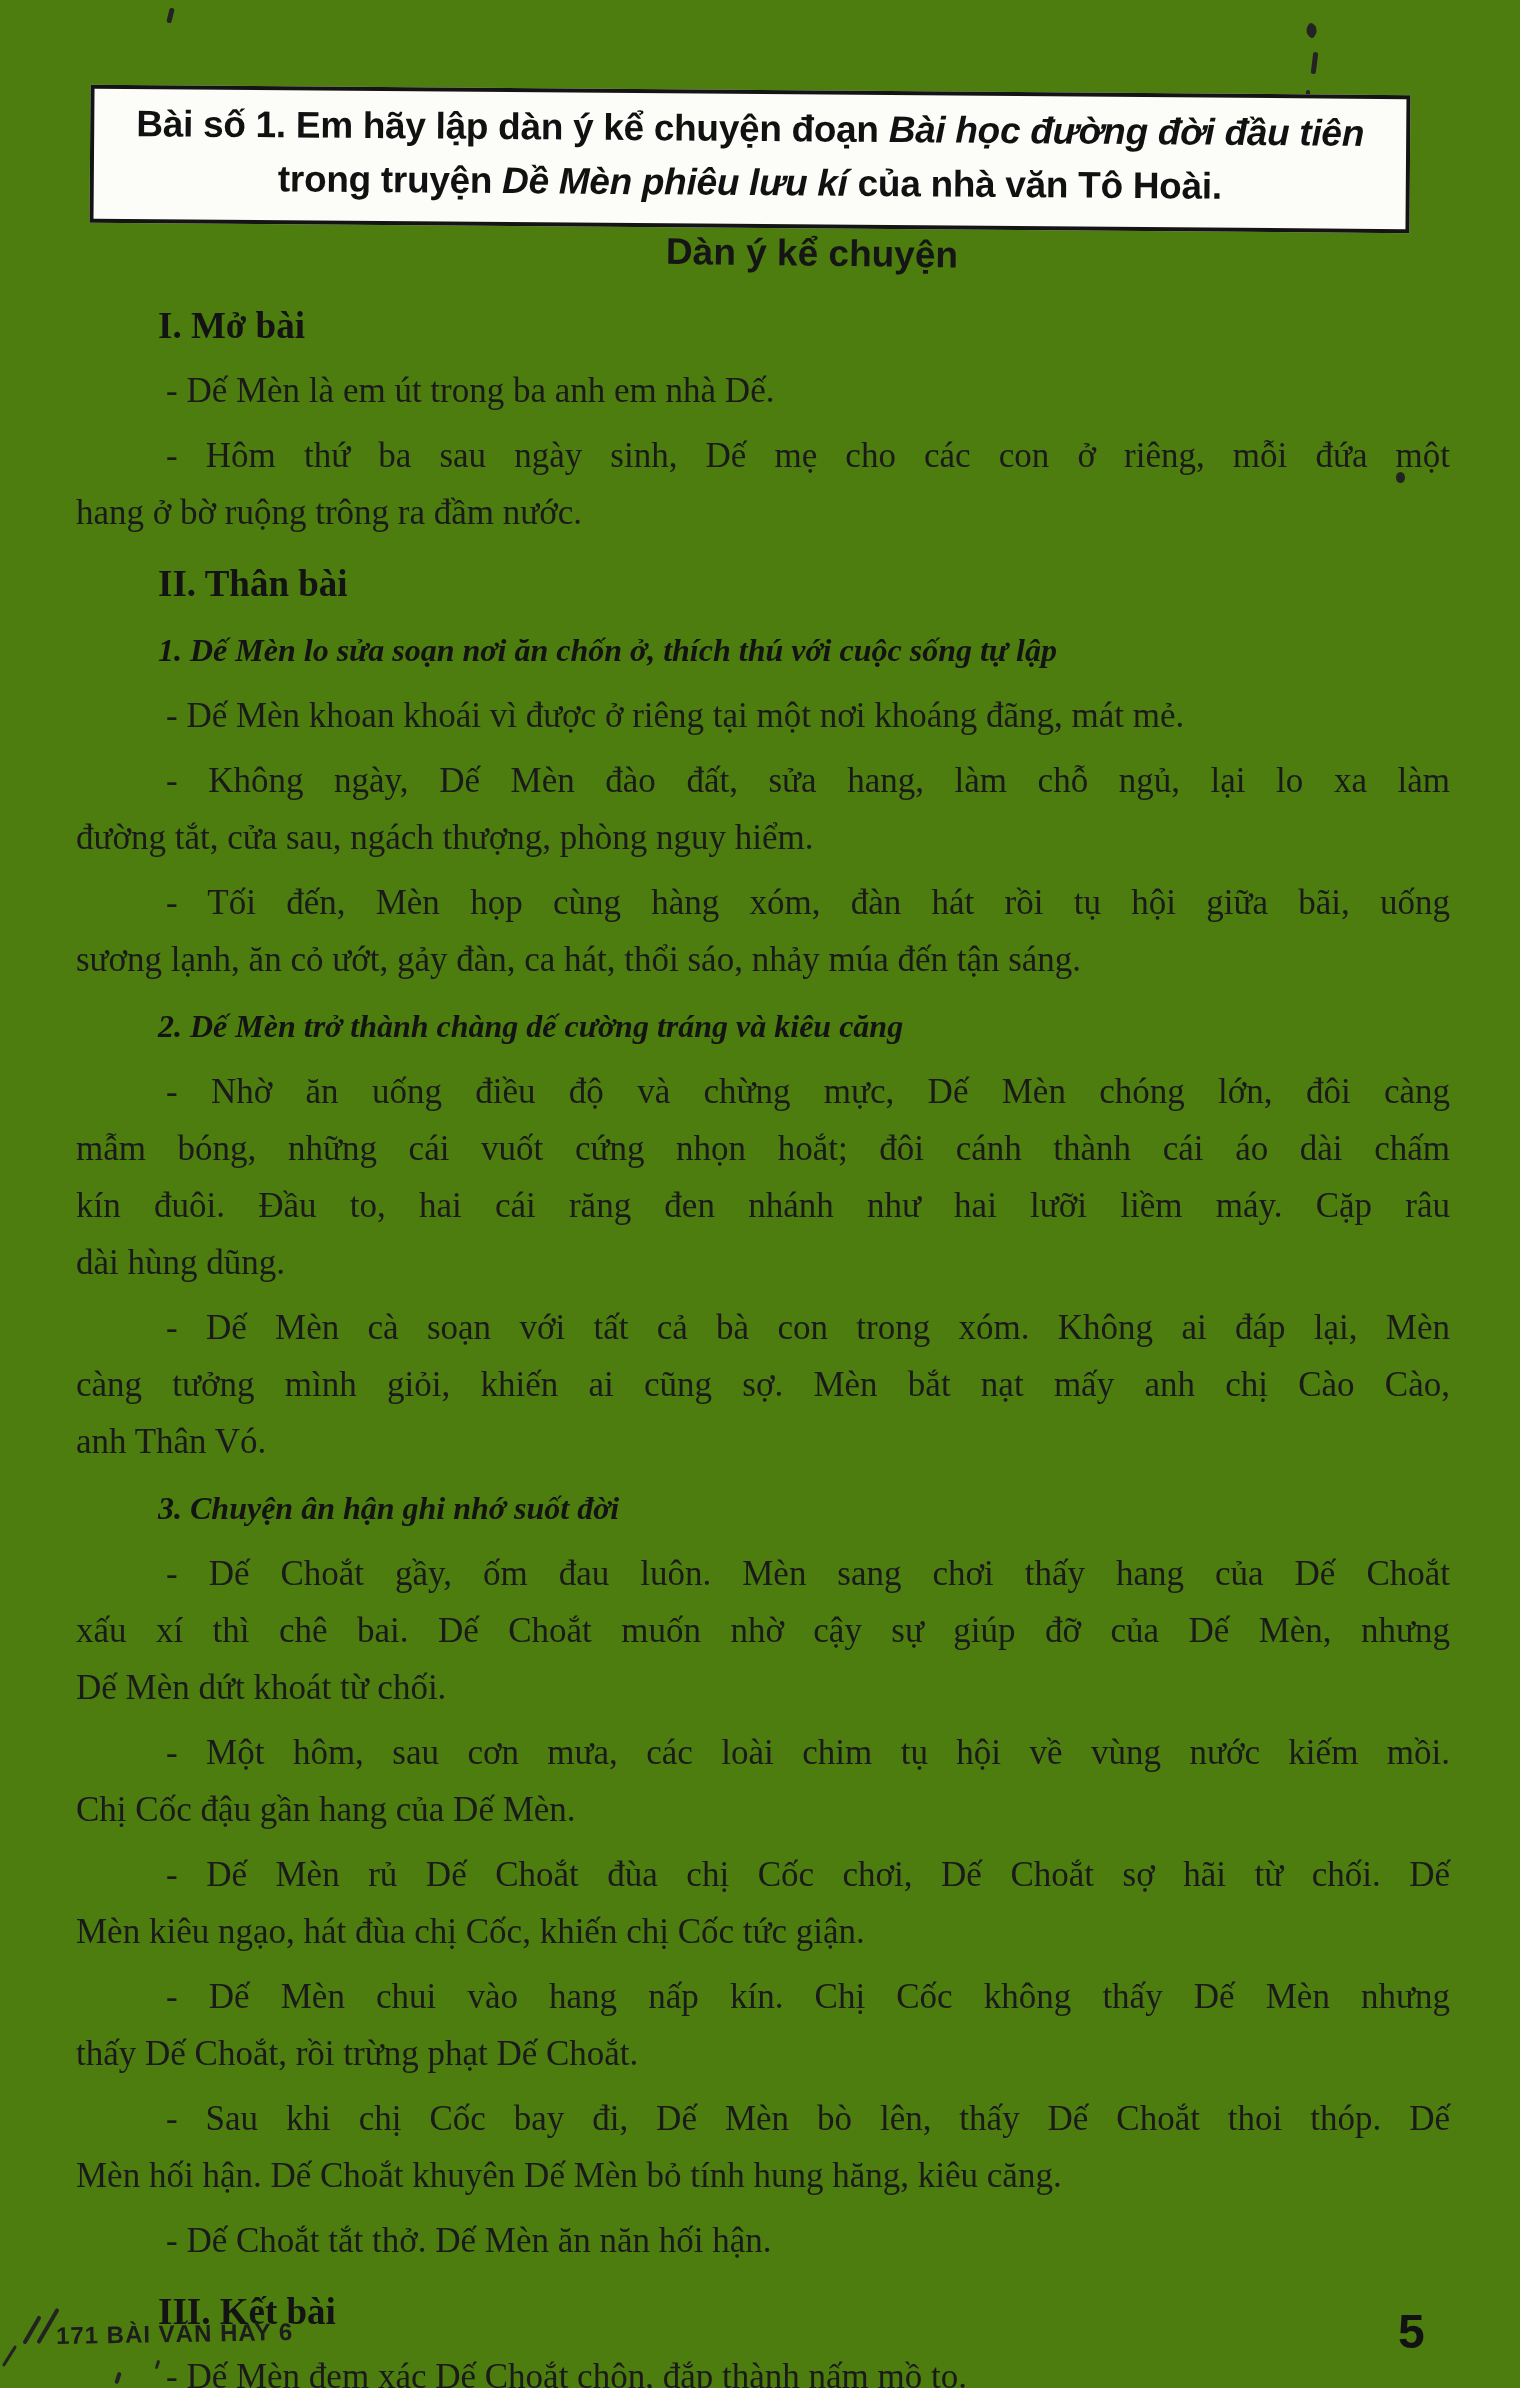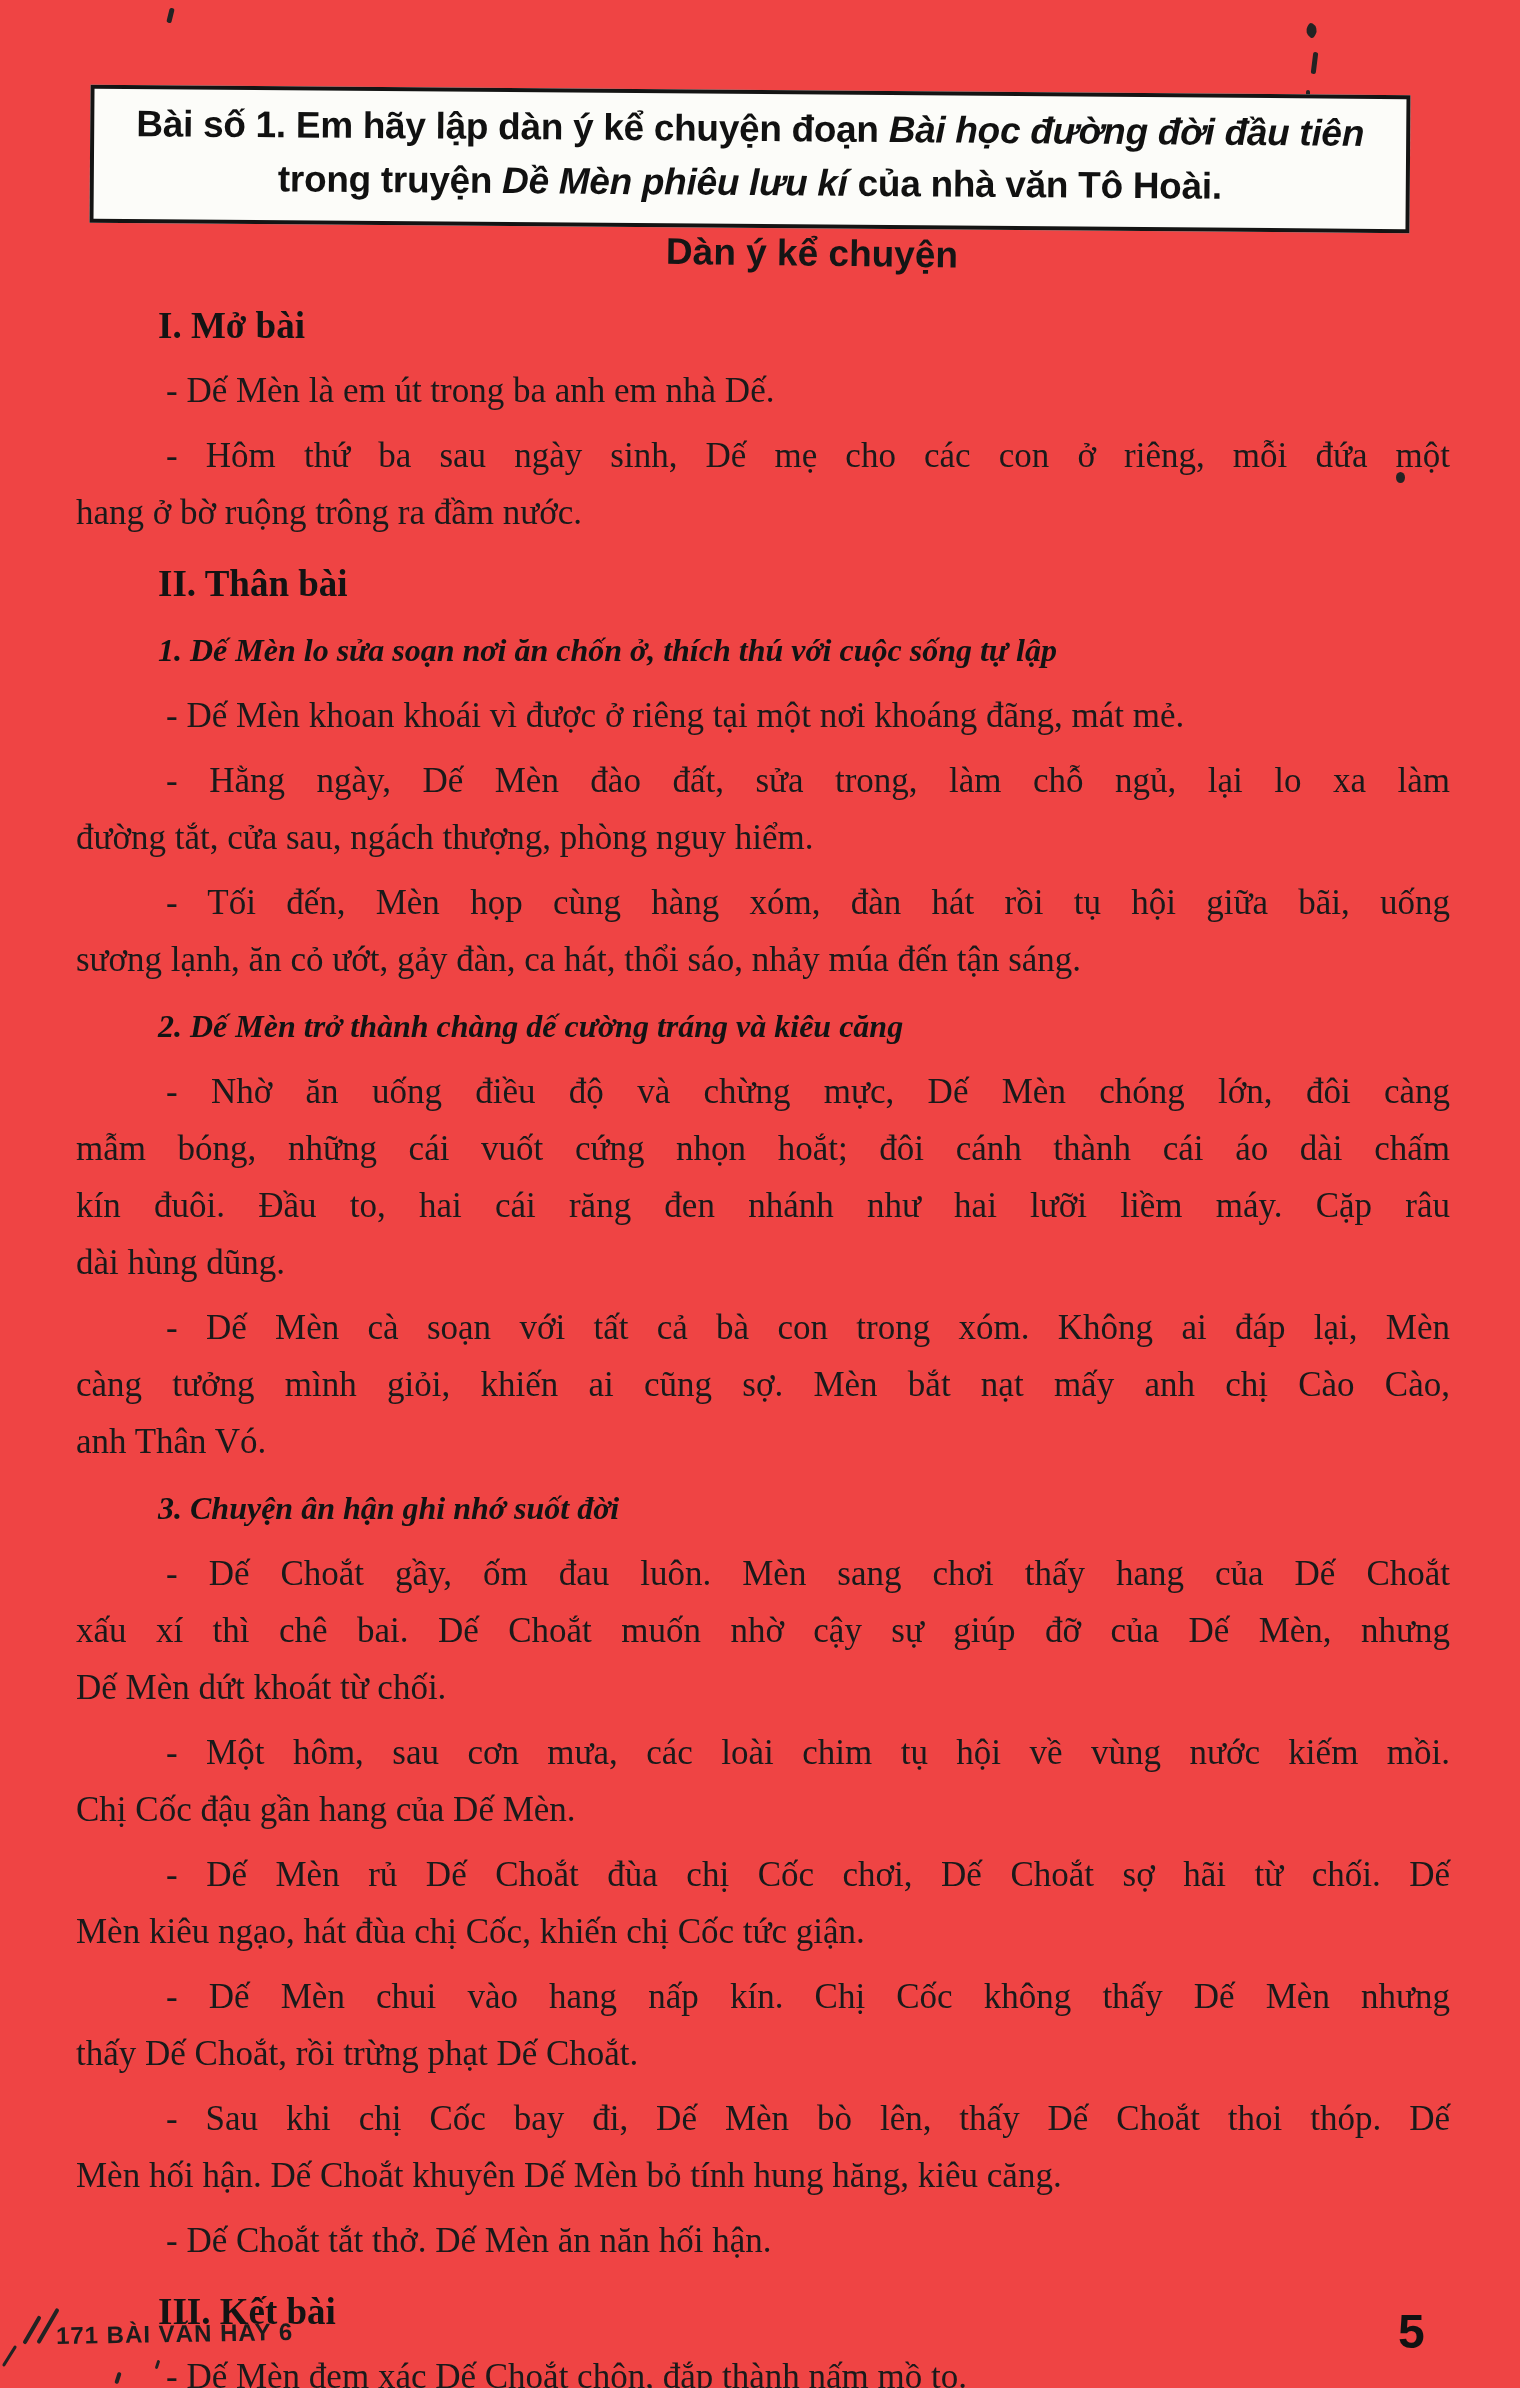--- a/index.html
+++ b/index.html
@@ -1,18 +1,18 @@
 <!DOCTYPE html>
 <html><head>
 <meta charset="utf-8">
 <style>
   html,body{margin:0;padding:0;background:#d9d9d6;}
   .page{
     position:relative; width:1520px; height:2388px;
-    background:#ef4444; color:#161616; overflow:hidden;
+    background:#4d7c0f; color:#161616; overflow:hidden;
     font-family:"Liberation Serif", serif;
   }
   
   .title-box{
     position:absolute; left:90px; top:90px; width:1320px;
     border:4px solid #141414; box-sizing:border-box;
     padding:8px 26px 14px 26px;
     transform:rotate(0.45deg);
     background:#fcfcf9;
   }
@@ -96,21 +96,21 @@
       <p class="para">
         <span class="line first jfy">- Hôm thứ ba sau ngày sinh, Dế mẹ cho các con ở riêng, mỗi đứa một</span>
         <span class="line">hang ở bờ ruộng trông ra đầm nước.</span>
       </p>
       <h3 class="heading">II. Thân bài</h3>
       <h4 class="subheading">1. Dế Mèn lo sửa soạn nơi ăn chốn ở, thích thú với cuộc sống tự lập</h4>
       <p class="para">
         <span class="line first">- Dế Mèn khoan khoái vì được ở riêng tại một nơi khoáng đãng, mát mẻ.</span>
       </p>
       <p class="para">
-        <span class="line first jfy">- Hằng ngày, Dế Mèn đào đất, sửa trong, làm chỗ ngủ, lại lo xa làm</span>
+        <span class="line first jfy">- Không ngày, Dế Mèn đào đất, sửa hang, làm chỗ ngủ, lại lo xa làm</span>
         <span class="line">đường tắt, cửa sau, ngách thượng, phòng nguy hiểm.</span>
       </p>
       <p class="para">
         <span class="line first jfy">- Tối đến, Mèn họp cùng hàng xóm, đàn hát rồi tụ hội giữa bãi, uống</span>
         <span class="line">sương lạnh, ăn cỏ ướt, gảy đàn, ca hát, thổi sáo, nhảy múa đến tận sáng.</span>
       </p>
       <h4 class="subheading">2. Dế Mèn trở thành chàng dế cường tráng và kiêu căng</h4>
       <p class="para">
         <span class="line first jfy">- Nhờ ăn uống điều độ và chừng mực, Dế Mèn chóng lớn, đôi càng</span>
         <span class="line jfy">mẫm bóng, những cái vuốt cứng nhọn hoắt; đôi cánh thành cái áo dài chấm</span>

